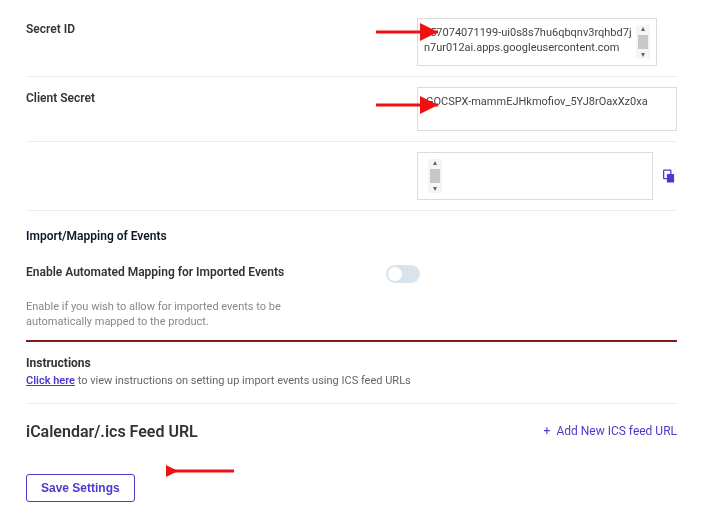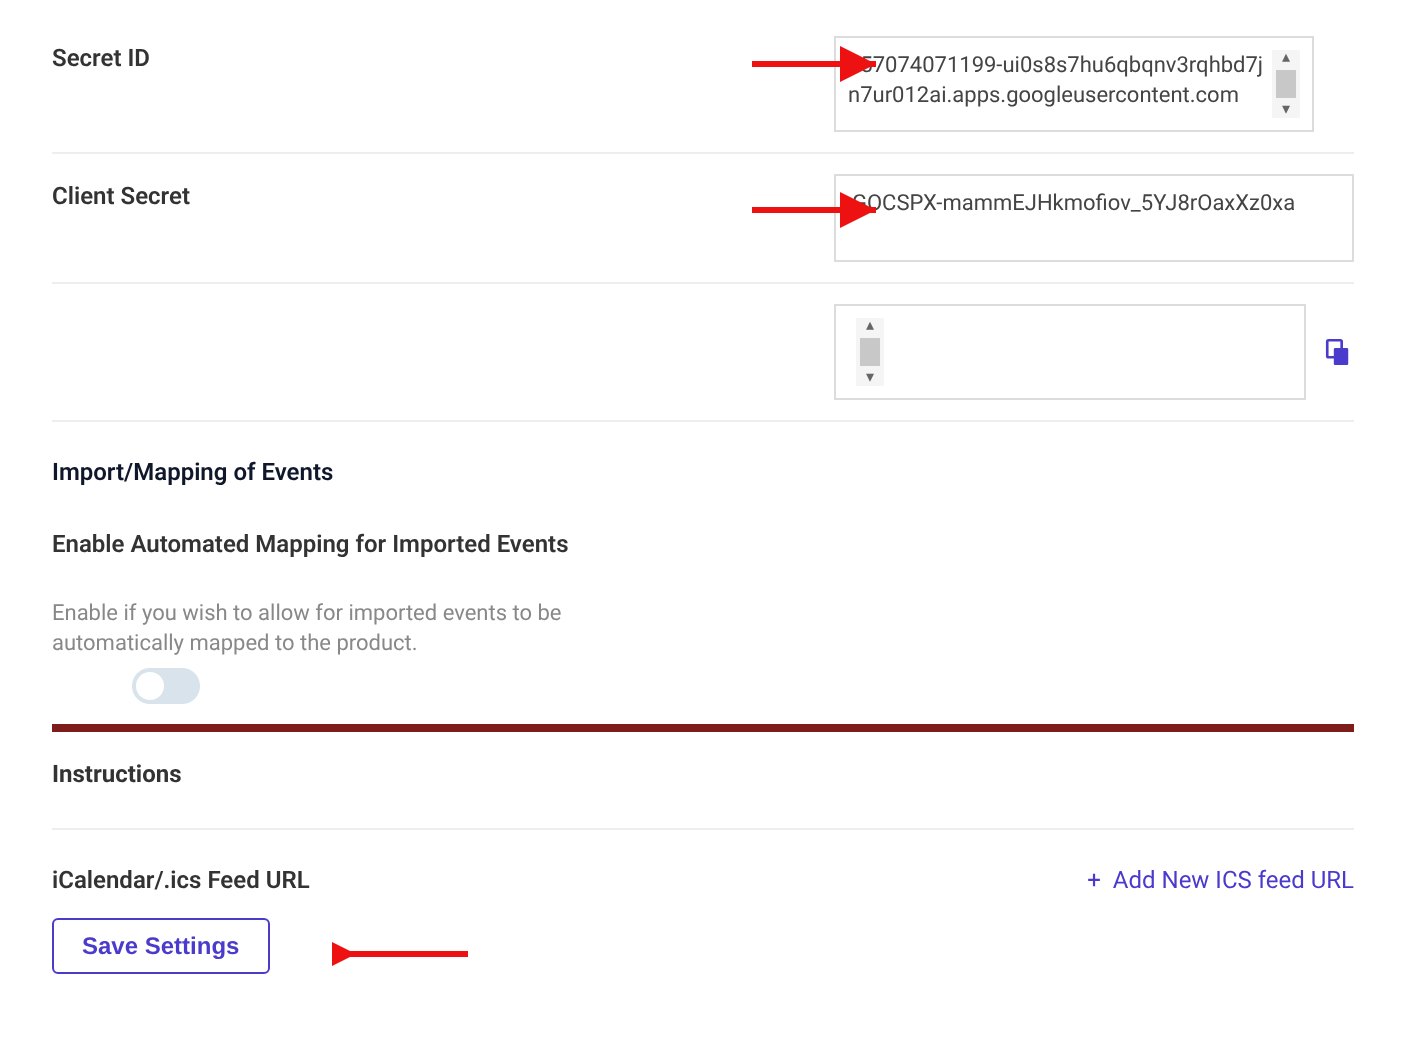--- a/index.html
+++ b/index.html
@@ -143,41 +143,41 @@
     font-weight: 600;
   }
   .ics-row {
     display: flex;
     align-items: center;
     padding: 18px 0 12px 0;
   }
   .ics-row .left {
     flex: 1;
     font-weight: 600;
-    font-size: 12px;
+    font-size: 16px;
     color: #333;
   }
   .add-link {
     color: #4a3bcd;
     font-size: 12px;
     display: flex;
     align-items: center;
     gap: 6px;
     cursor: pointer;
   }
   .save-btn {
     border: 1.5px solid #4a3bcd;
     background: #fff;
     color: #4a3bcd;
     font-weight: 600;
     font-size: 12px;
     padding: 6px 14px;
     border-radius: 3px;
     cursor: pointer;
-    margin-top: 0;
+    margin-top: 21px;
   }
   
   .arrow {
     position: absolute;
     pointer-events: none;
   }
   .toggle-row .label-col { width: 320px; }
   .toggle-row .field-col { width: auto; padding-left: 40px; }
 </style>
 </head>
@@ -240,32 +240,35 @@
     </div>
     <svg class="copy-icon" viewBox="0 0 24 24" fill="currentColor">
       <rect x="9" y="9" width="11" height="13" rx="1"></rect>
       <rect x="4" y="3" width="11" height="13" rx="1" fill="none" stroke="currentColor" stroke-width="2"></rect>
     </svg>
   </div>
 </div>
 
 <div class="section-heading">Import/Mapping of Events</div>
 
-<div class="row toggle-row" style="border-bottom:4px solid #7f1d1d;flex-direction:column;">
+<div class="row toggle-row" style="border-bottom:2px solid #7f1d1d;">
   <div class="label-col">
     <div class="label-text">Enable Automated Mapping for Imported Events</div>
     <div class="sublabel">Enable if you wish to allow for imported events to be automatically mapped to the product.</div>
   </div>
   <div class="field-col">
     <div class="toggle"></div>
   </div>
 </div>
 
 <div class="instructions-block">
   <div class="heading">Instructions</div>
+  <div class="body">
+    <a href="#" class="link">Click here</a><span> to view instructions on setting up import events using ICS feed URLs</span>
+  </div>
 </div>
 
 <div class="ics-row">
   <div class="left">iCalendar/.ics Feed URL</div>
   <div class="add-link">
     <span>+</span>
     <span>Add New ICS feed URL</span>
   </div>
 </div>
 

